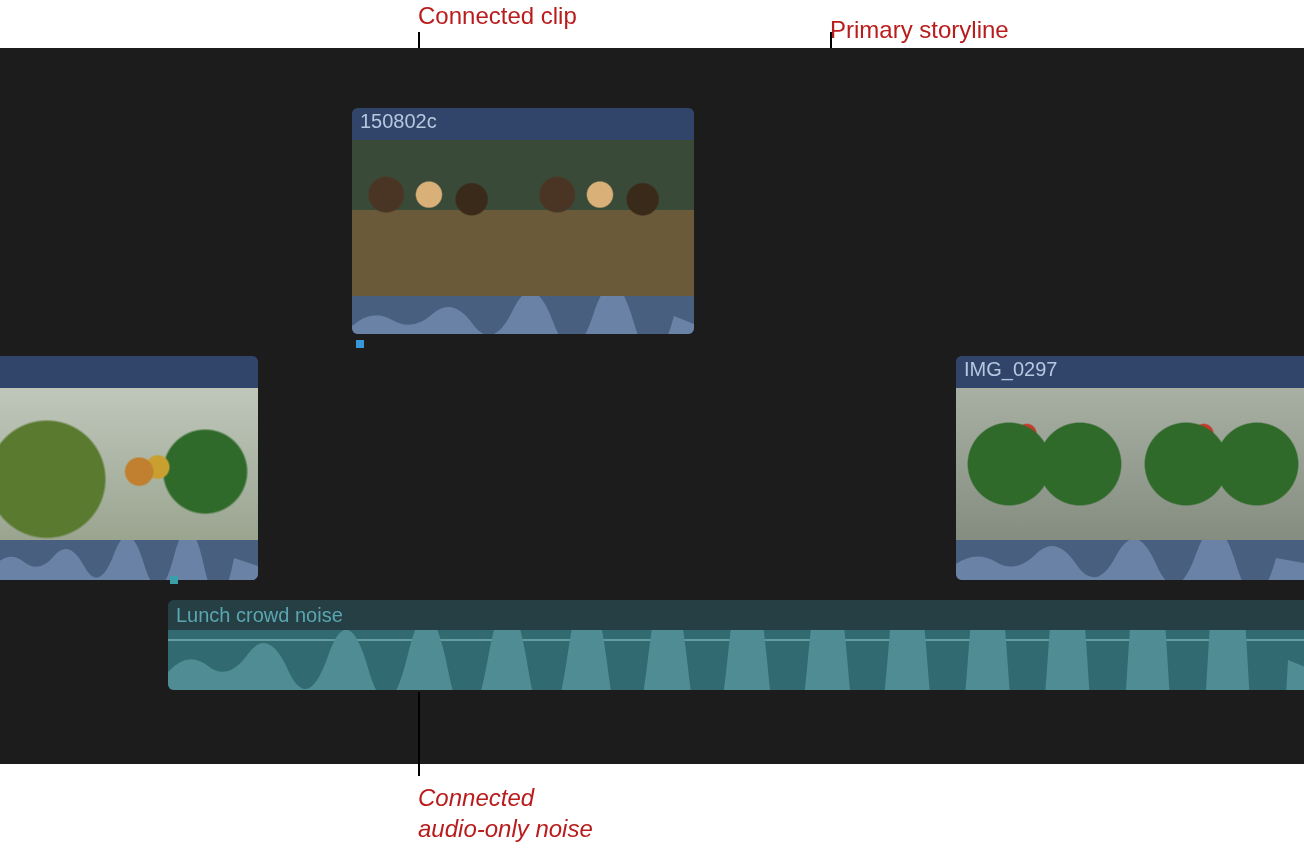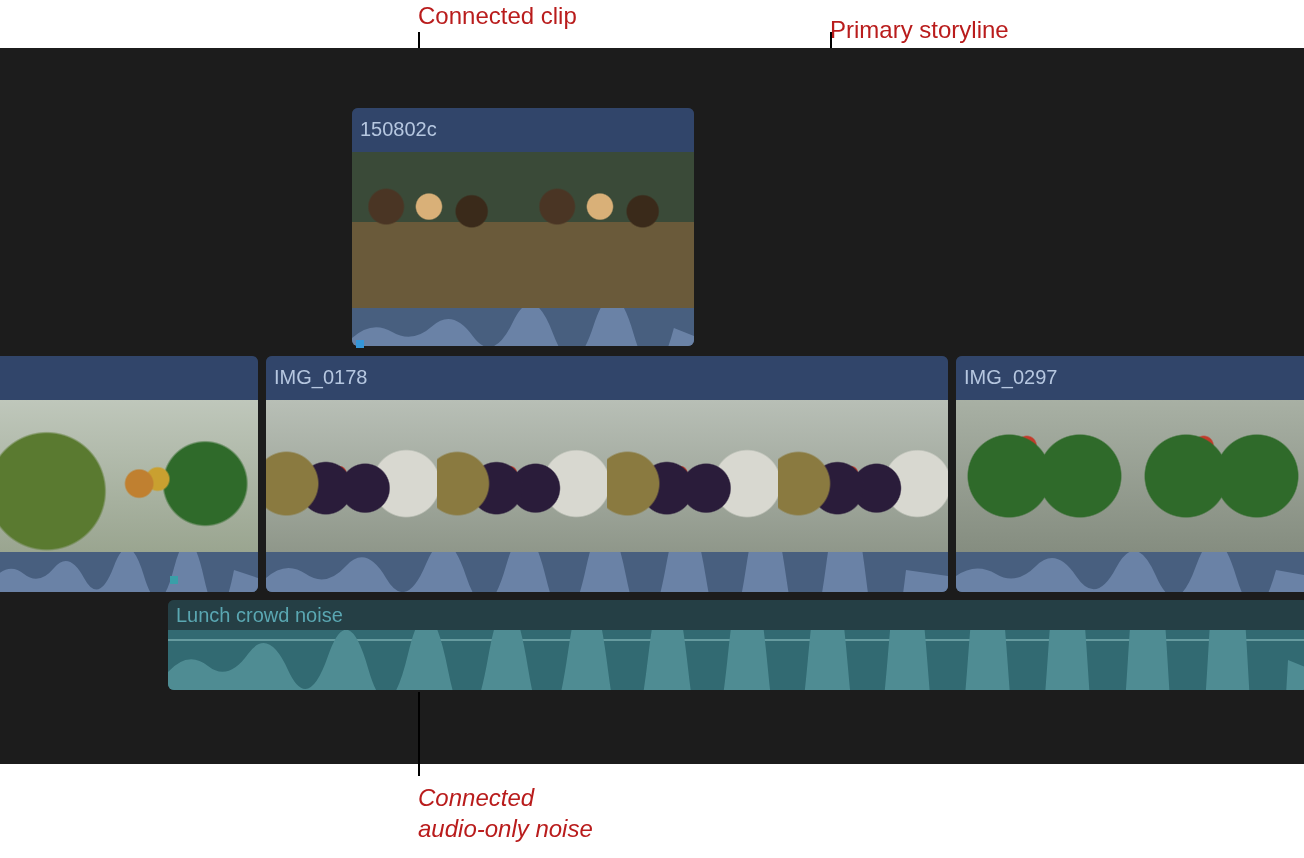--- a/index.html
+++ b/index.html
@@ -8,21 +8,21 @@
 
 
 .label { position:absolute; font-size:24px; color:#b91c1c; line-height:1.3; }
 .leader { position:absolute; background:#000; width:2px; }
 
 
 .timeline { position:absolute; left:0; top:48px; width:1304px; height:716px; background:#1c1c1c; }
 
 
 .clip { position:absolute; border-radius:6px; overflow:hidden; background:#2a3a52; }
-.clip-title { height:44px; line-height:26px; padding:8px 8px; font-size:20px; color:#b6c7e0; background:#31456a; white-space:nowrap; overflow:hidden; }
+.clip-title { height:32px; line-height:26px; padding:0 8px; font-size:20px; color:#b6c7e0; background:#31456a; white-space:nowrap; overflow:hidden; }
 .clip-thumbs { position:relative; height:156px; background:#2b3b2a; display:flex; }
 .clip-thumbs .th { flex:1; }
 .clip-wave { height:38px; background:#485f7f; position:relative; }
 .clip-wave svg { position:absolute; inset:0; width:100%; height:100%; }
 
 
 .pclip .clip-thumbs { height:152px; }
 .pclip .clip-wave { height:40px; }
 
 
@@ -92,34 +92,20 @@
       <div class="clip-thumbs">
         <div class="th produce1"></div>
       </div>
       <div class="clip-wave">
         <svg viewBox="0 0 264 40" preserveAspectRatio="none">
           <path d="M0,26 Q15,10 30,22 T60,16 T90,26 T120,14 T150,24 T180,16 T210,26 T240,18 L264,26 L264,40 L0,40 Z" fill="#6a82a6"></path>
         </svg>
       </div>
     </div>
 
-    <div class="clip pclip" style="left:266px; top:308px; width:682px;">
-      <div class="clip-title">IMG_0178</div>
-      <div class="clip-thumbs">
-        <div class="th produce2"></div>
-        <div class="th produce2"></div>
-        <div class="th produce2"></div>
-        <div class="th produce2"></div>
-      </div>
-      <div class="clip-wave">
-        <svg viewBox="0 0 682 40" preserveAspectRatio="none">
-          <path d="M0,26 Q20,8 40,22 T80,14 T120,26 T160,12 T200,24 T240,14 T280,26 T320,16 T360,24 T400,14 T440,26 T480,16 T520,24 T560,14 T600,26 T640,18 L682,24 L682,40 L0,40 Z" fill="#6a82a6"></path>
-        </svg>
-      </div>
-    </div>
 
     <div class="clip pclip" style="left:956px; top:308px; width:354px;">
       <div class="clip-title">IMG_0297</div>
       <div class="clip-thumbs">
         <div class="th produce3"></div>
         <div class="th produce3"></div>
       </div>
       <div class="clip-wave">
         <svg viewBox="0 0 354 40" preserveAspectRatio="none">
           <path d="M0,24 Q20,10 40,22 T80,14 T120,24 T160,16 T200,24 T240,14 T280,24 T320,18 L354,24 L354,40 L0,40 Z" fill="#6a82a6"></path>

